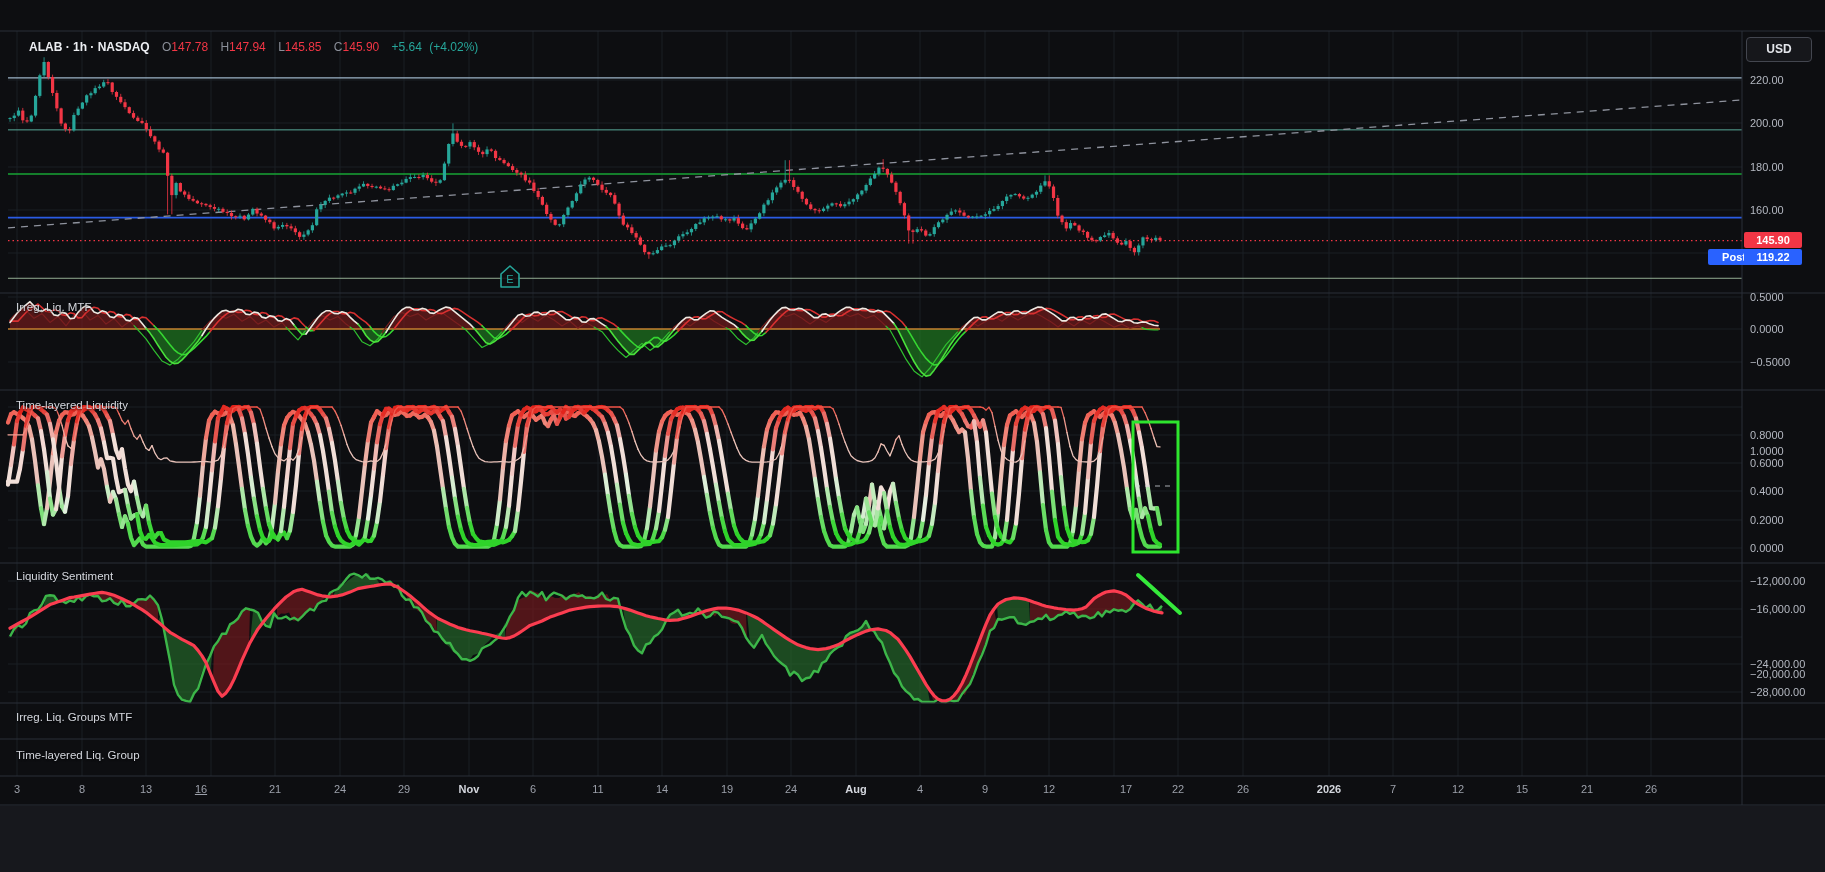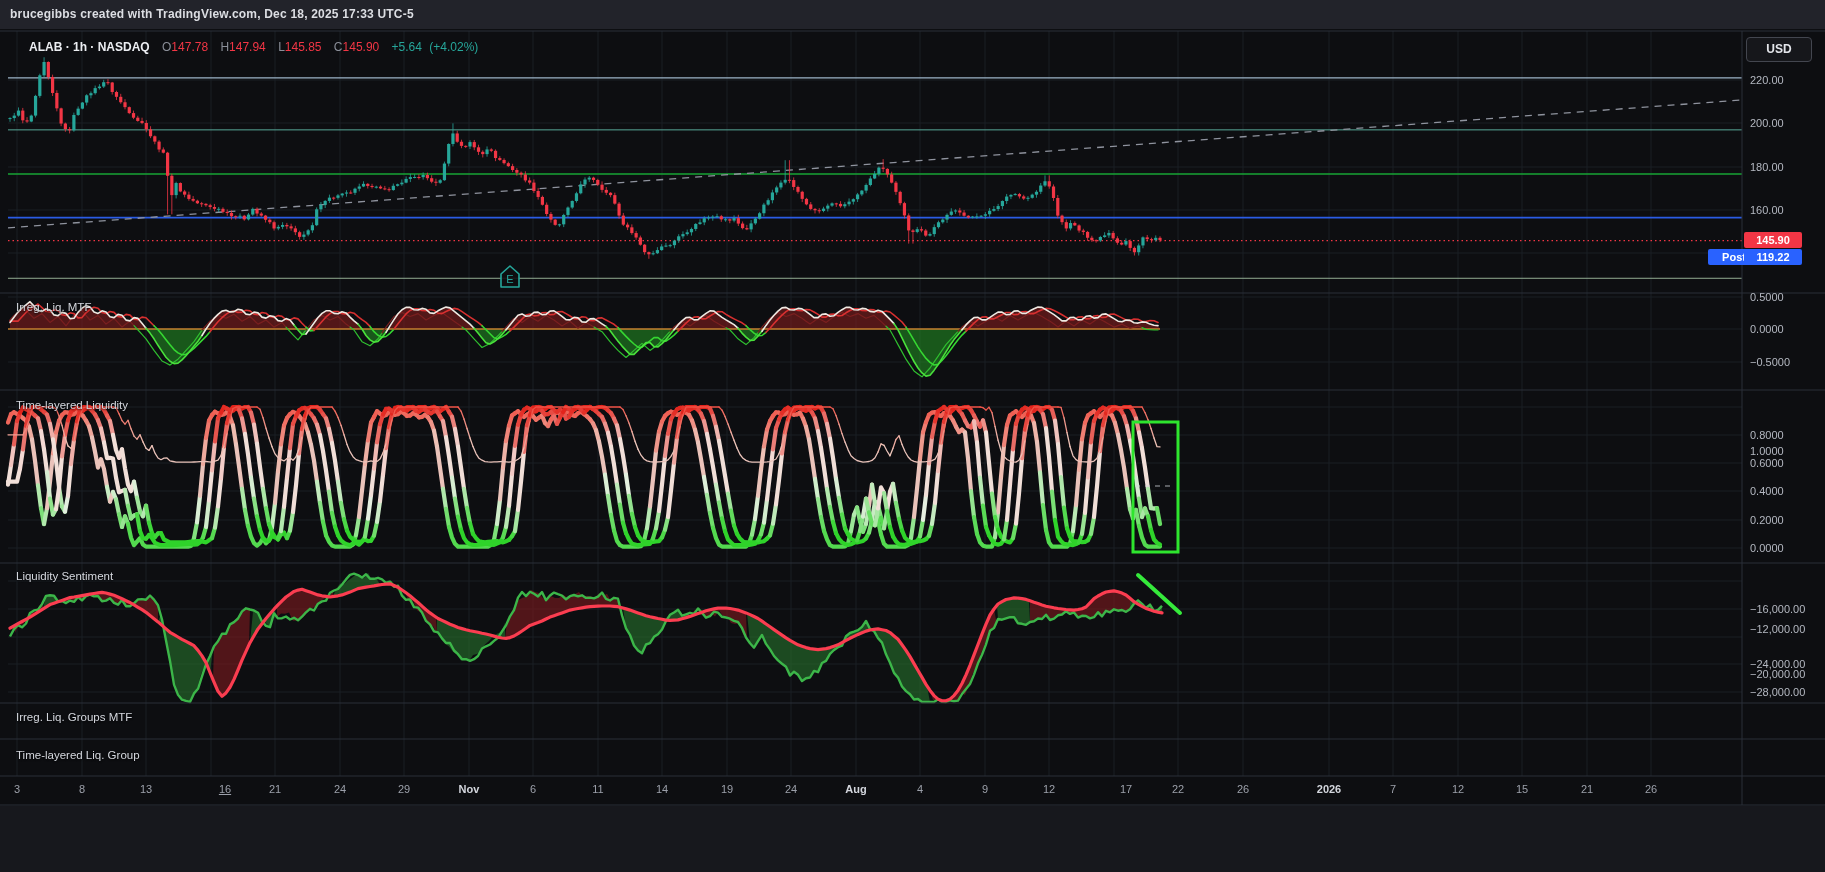--- a/index.html
+++ b/index.html
@@ -22,23 +22,20 @@
   .chip { position:absolute; height:16px; font-size:11px; font-weight:700; color:#fff; line-height:16px; text-align:center; border-radius:2px; }
   .pane-label { position:absolute; font-size:11.5px; color:#d5d8df; cursor:pointer; white-space:nowrap; text-shadow:0 1px 2px rgba(0,0,0,.8); }
   .tick-label { position:absolute; top:783px; font-size:11px; color:#9ca0aa; transform:translateX(-50%); }
   .tick-label.major { color:#d3d6dd; font-weight:700; }
   .bottom-strip { position:absolute; left:0; top:806px; width:1825px; height:66px; background:#17181d; }
 </style>
 </head>
 <body>
 
 <div id="app">
-  <div class="top-bar">
-    <span>brucegibbs created with TradingView.com, Dec 18, 2025 17:33 UTC-5</span>
-  </div>
 
   <svg id="chart-svg" width="1825" height="872">
       <line x1="17" y1="31" x2="17" y2="776" stroke="#1b1e25" stroke-width="1"></line>
       <line x1="82" y1="31" x2="82" y2="776" stroke="#1b1e25" stroke-width="1"></line>
       <line x1="146" y1="31" x2="146" y2="776" stroke="#1b1e25" stroke-width="1"></line>
       <line x1="211" y1="31" x2="211" y2="776" stroke="#1b1e25" stroke-width="1"></line>
       <line x1="275" y1="31" x2="275" y2="776" stroke="#1b1e25" stroke-width="1"></line>
       <line x1="340" y1="31" x2="340" y2="776" stroke="#1b1e25" stroke-width="1"></line>
       <line x1="404" y1="31" x2="404" y2="776" stroke="#1b1e25" stroke-width="1"></line>
       <line x1="469" y1="31" x2="469" y2="776" stroke="#1b1e25" stroke-width="1"></line>
@@ -1674,42 +1671,42 @@
       <div class="axis-label" style="top: 210px;">160.00</div>
       <div class="axis-label" style="top: 297px;">0.5000</div>
       <div class="axis-label" style="top: 329px;">0.0000</div>
       <div class="axis-label" style="top: 362px;">−0.5000</div>
       <div class="axis-label" style="top: 407px; margin-top: 44px;">1.0000</div>
       <div class="axis-label" style="top: 435px;">0.8000</div>
       <div class="axis-label" style="top: 463px;">0.6000</div>
       <div class="axis-label" style="top: 491px; text-align: center;">0.4000</div>
       <div class="axis-label" style="top: 520px;">0.2000</div>
       <div class="axis-label" style="top: 548px;">0.0000</div>
-      <div class="axis-label" style="top: 581px; margin-top: 48px;">−12,000.00</div>
+      <div class="axis-label" style="top: 581px;">−12,000.00</div>
       <div class="axis-label" style="top: 609px;">−16,000.00</div>
       <div class="axis-label" style="top: 674px;">−20,000.00</div>
       <div class="axis-label" style="top: 664px;">−24,000.00</div>
       <div class="axis-label" style="top: 692px;">−28,000.00</div>
     </div>
 
   <div class="chip" id="chip-last" style="left: 1744px; width: 58px; top: 232px; background: rgb(242, 54, 69);">145.90</div>
   <div class="chip" id="chip-post-label" style="left: 1708px; width: 52px; top: 249px; background: rgb(41, 98, 255);">Post</div>
   <div class="chip" id="chip-post-value" style="left: 1744px; width: 58px; top: 249px; background: rgb(41, 98, 255);">119.22</div>
 
   <div class="pane-label" style="left:16px; top:301px;">Irreg. Liq. MTF</div>
   <div class="pane-label" style="left:16px; top:399px;">Time-layered Liquidity</div>
   <div class="pane-label" style="left:16px; top:570px;">Liquidity Sentiment</div>
   <div class="pane-label" style="left:16px; top:711px;">Irreg. Liq. Groups MTF</div>
   <div class="pane-label" style="left:16px; top:749px;">Time-layered Liq. Group</div>
 
   <div id="time-ticks">
       <div class="tick-label" style="left: 17px;">3</div>
       <div class="tick-label" style="left: 82px;">8</div>
       <div class="tick-label" style="left: 146px;">13</div>
-      <div class="tick-label" style="left: 225px; text-decoration: underline;">16</div>
+      <div class="tick-label" style="left: 201px; text-decoration: underline;">16</div>
       <div class="tick-label" style="left: 275px;">21</div>
       <div class="tick-label" style="left: 340px;">24</div>
       <div class="tick-label" style="left: 404px;">29</div>
       <div class="tick-label major" style="left: 469px;">Nov</div>
       <div class="tick-label" style="left: 533px;">6</div>
       <div class="tick-label" style="left: 598px;">11</div>
       <div class="tick-label" style="left: 662px;">14</div>
       <div class="tick-label" style="left: 727px;">19</div>
       <div class="tick-label" style="left: 791px;">24</div>
       <div class="tick-label major" style="left: 856px;">Aug</div>

